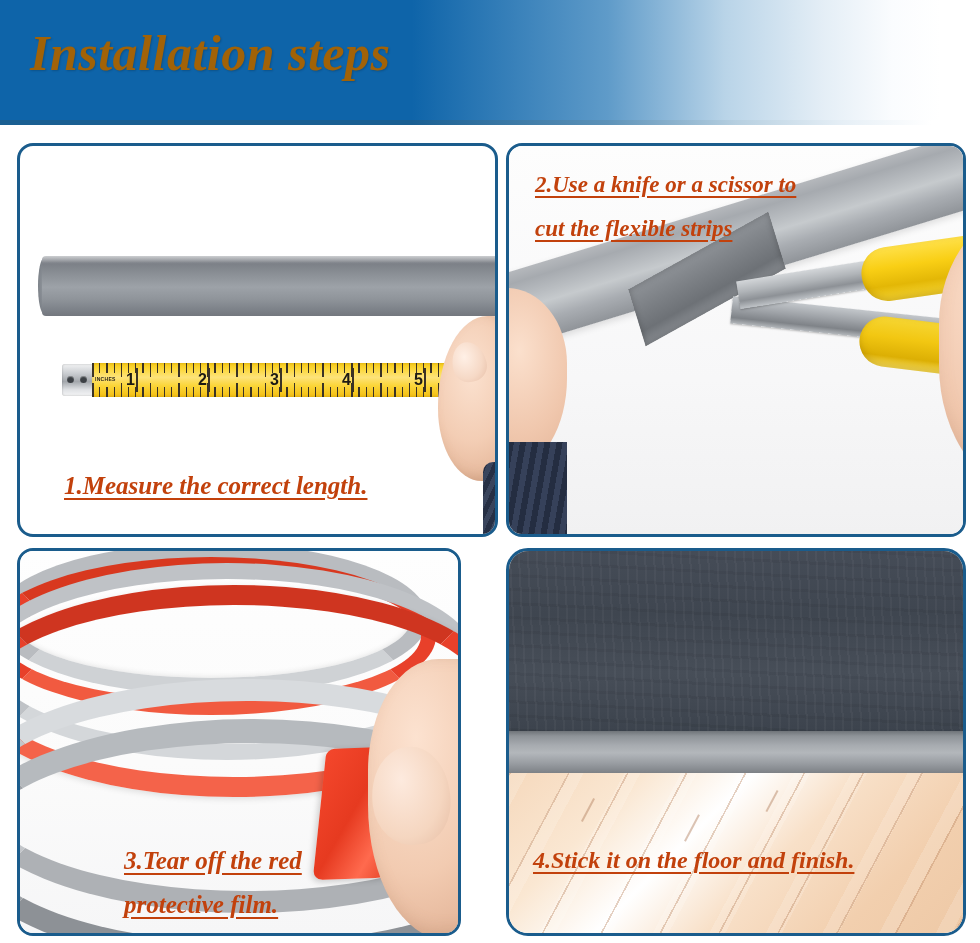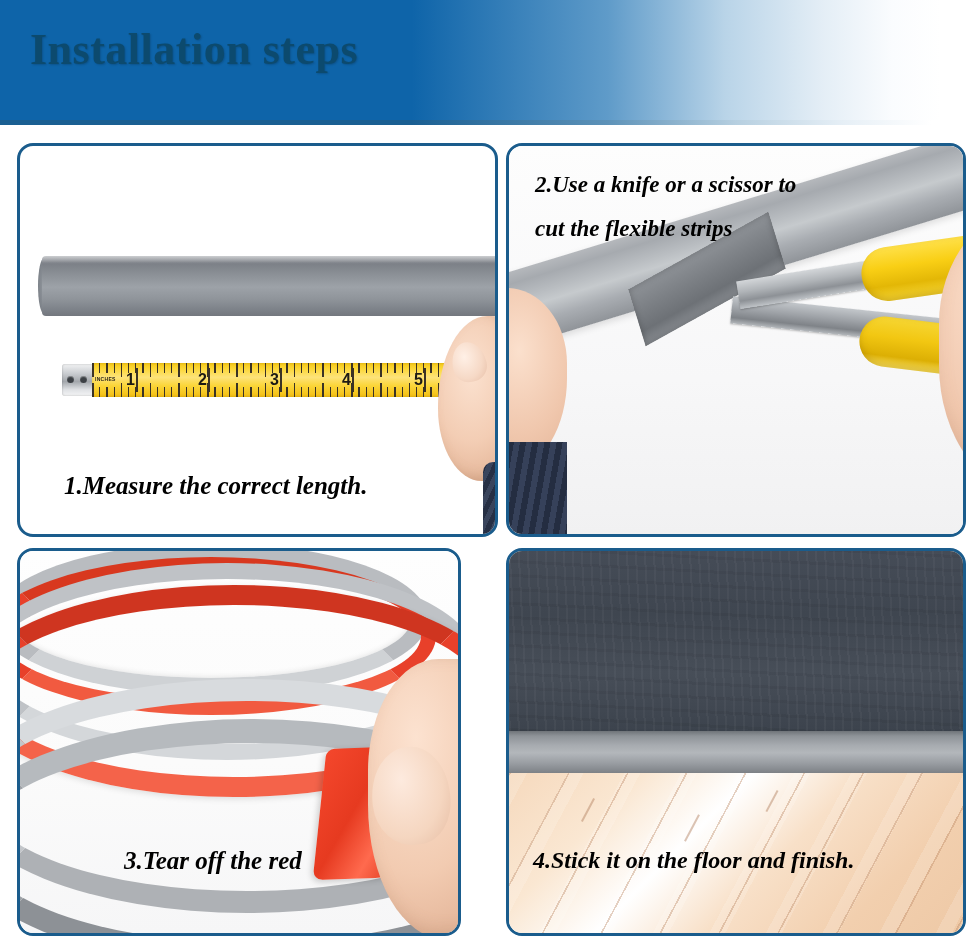--- a/index.html
+++ b/index.html
@@ -19,45 +19,46 @@
       #e4eef6 84%, #fafcfe 91%, #ffffff 96%, #ffffff 100%);
   }
   .header-underline{
     position:absolute; left:0; top:120px; width:980px; height:5px;
     background:linear-gradient(to right,
       #1a5f92 0%, #1a5f92 42%, #5d92b8 62%, #b6cfe0 75%,
       #e6eff6 86%, #ffffff 95%, #ffffff 100%);
   }
   .header-title{
     position:absolute; left:30px; top:24px;
-    font-size:44px; font-weight:700;
-    color:#0c4a6e; letter-spacing:0.5px;
+    font-size:50px; font-style:italic; font-weight:700;
+    color:#a16207; letter-spacing:0.5px;
     text-shadow:1px 1px 2px rgba(0,0,0,.18);
     white-space:nowrap;
   }
 
   
   .panel{
     position:absolute;
     border:3px solid #1a5c8c;
     border-radius:16px;
     background:#ffffff;
     overflow:hidden;
     box-sizing:border-box;
   }
   #panel1{ left:17px;  top:143px; width:481px; height:394px; }
   #panel2{ left:506px; top:143px; width:460px; height:394px; }
   #panel3{ left:17px;  top:548px; width:444px; height:388px; }
-  #panel4{ left:506px; top:548px; width:460px; height:388px; }
+  #panel4{ left:506px; top:548px; width:460px; height:388px;border-radius:22px; }
 
   .caption{
     position:absolute;
-    color:#000000;
+    color:#c2410c;
     font-style:italic;
     font-weight:700;
+    text-decoration:underline;
     text-underline-offset:4px;
     line-height:1.45;
     white-space:nowrap;
   }
 
   
   .p1-strip{
     position:absolute; left:22px; top:110px; width:462px; height:60px;
     background:linear-gradient(to bottom,
       #8d9197 0%, #7d8188 14%, #8e9399 34%,
@@ -342,20 +343,21 @@
     <div class="coil coil-c"></div>
     <div class="coil coil-d"></div>
     <div class="coil coil-e"></div>
     <div class="coil coil-f"></div>
     <div class="p3-redtab"></div>
     <div class="p3-hand"></div>
     <div class="p3-finger"></div>
   </div>
 
   <div class="caption" style="left:104px; top:292px; font-size:25px;">3.Tear off the red</div>
+  <div class="caption" style="left:104px; top:336px; font-size:25px;">protective film.</div>
 </div>
 
 <div class="panel" id="panel4">
   <div>
     <div class="p4-wall"></div>
     <div class="p4-base"></div>
     <div class="p4-floor">
       <div class="p4-seam" style="left:78px; top:24px; width:1.8px; height:26px; transform:rotate(28deg);"></div>
       <div class="p4-seam" style="left:182px; top:40px; width:1.8px; height:30px; transform:rotate(28deg);"></div>
       <div class="p4-seam" style="left:262px; top:16px; width:1.8px; height:24px; transform:rotate(28deg);"></div>

